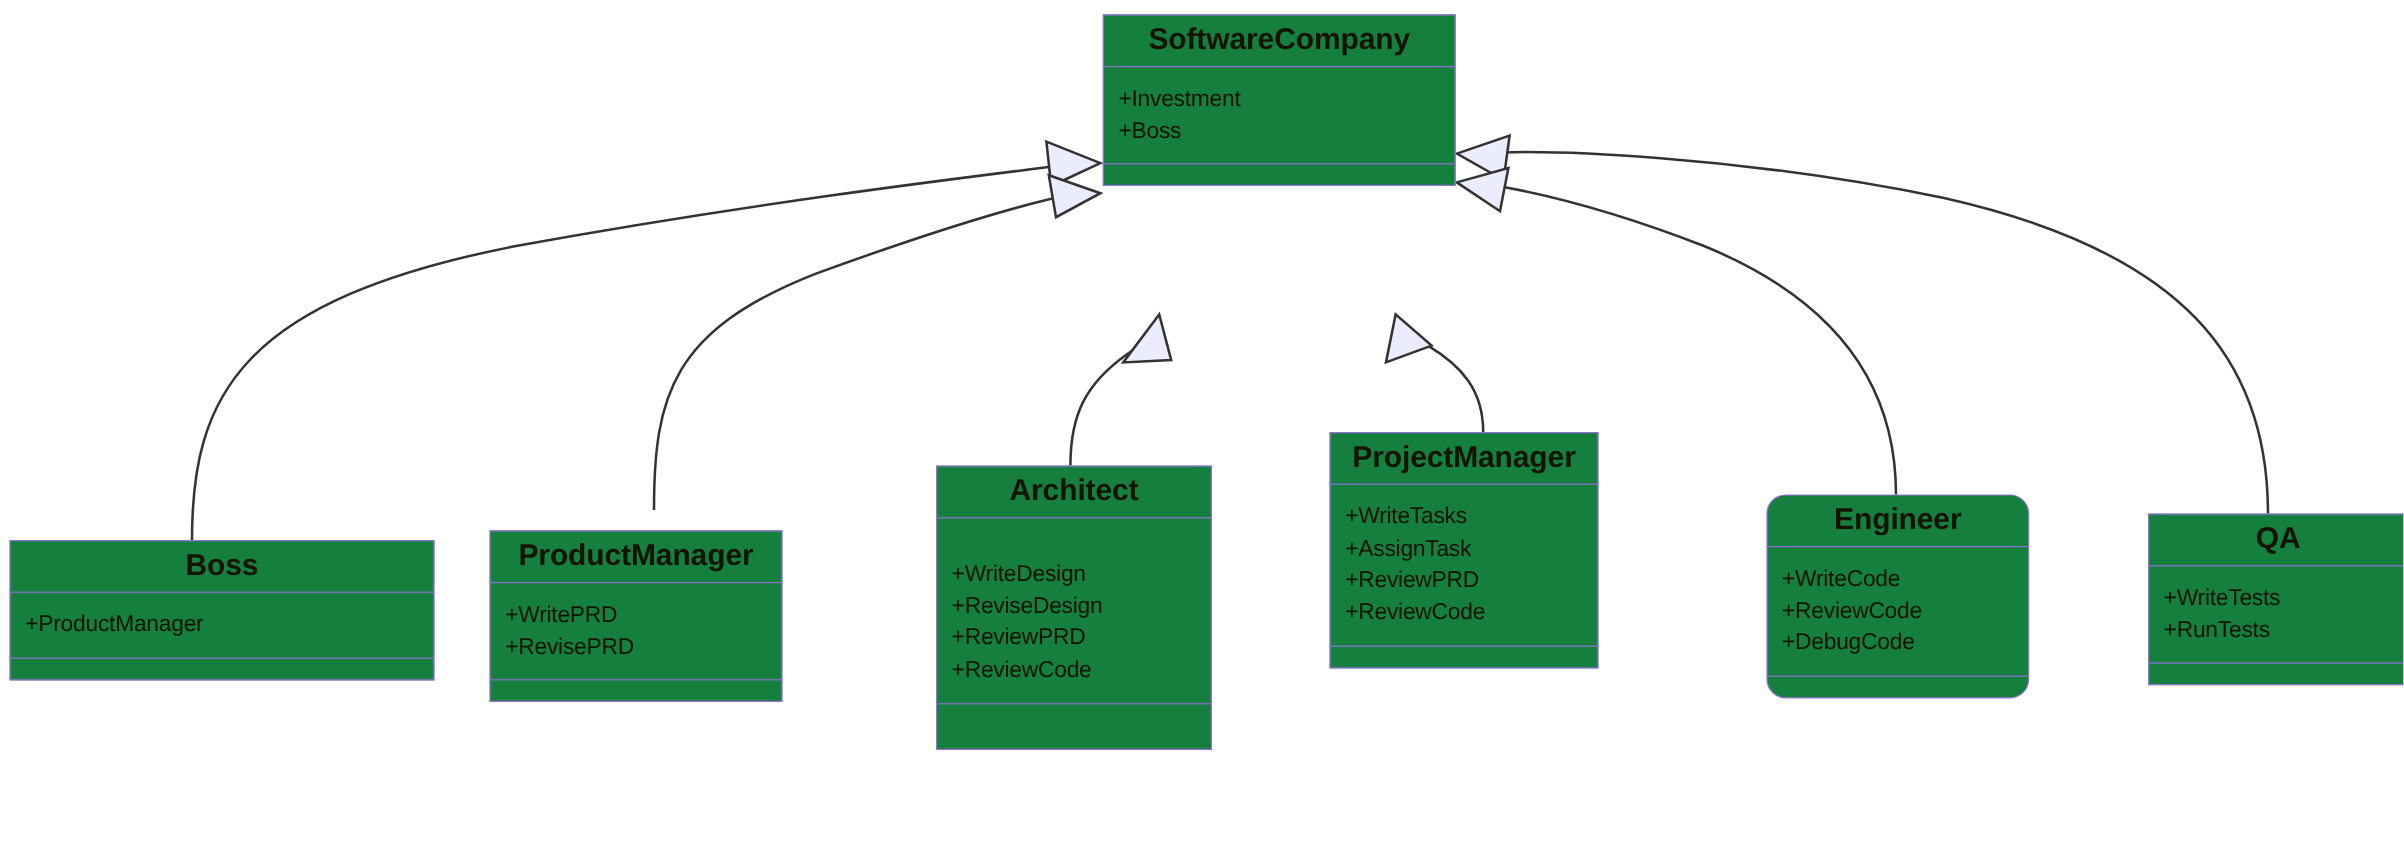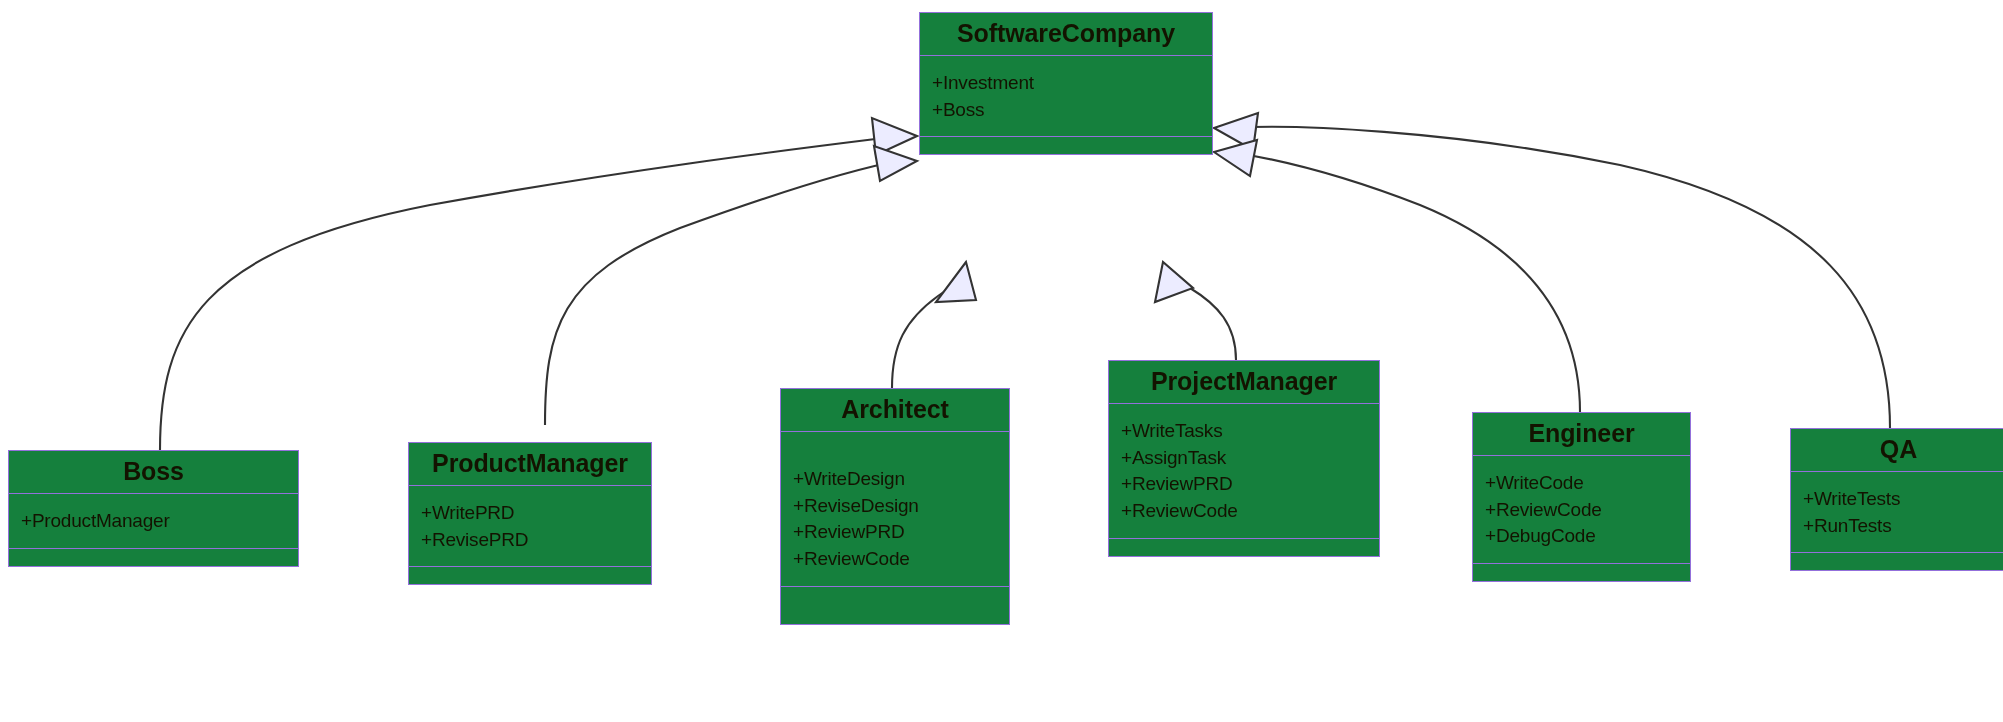--- a/index.html
+++ b/index.html
@@ -57,25 +57,25 @@
     white-space: nowrap;
     letter-spacing: -0.2px;
   }
   .uml-methods {
     box-sizing: border-box;
     min-height: 17px;
     height: 17px;
   }
   
   .cls-softwarecompany { left: 919px;  top: 12px;  width: 294px; }
-  .cls-boss            { left: 8px;    top: 450px; width: 291px; }
+  .cls-boss            { left: 8px;    top: 450px; width: 354px; }
   .cls-productmanager  { left: 408px;  top: 442px; width: 244px; }
   .cls-architect       { left: 780px;  top: 388px; width: 230px; gap: 20px; }
-  .cls-projectmanager  { left: 1108px; top: 360px; width: 272px; }
-  .cls-engineer        { left: 1472px; top: 412px; width: 219px; }
+  .cls-projectmanager  { left: 1108px; top: 360px; width: 224px; }
+  .cls-engineer        { left: 1472px; top: 412px; width: 219px; border-radius: 16px; }
   .cls-qa              { left: 1790px; top: 428px; width: 217px; }
 </style>
 </head>
 <body>
 
 <div id="diagram-root">
 
   <svg id="edge-layer" viewBox="0 0 2003 722" width="2003" height="722" xmlns="http://www.w3.org/2000/svg">
 
     <g fill="none" stroke="#333333" stroke-width="2.1">

